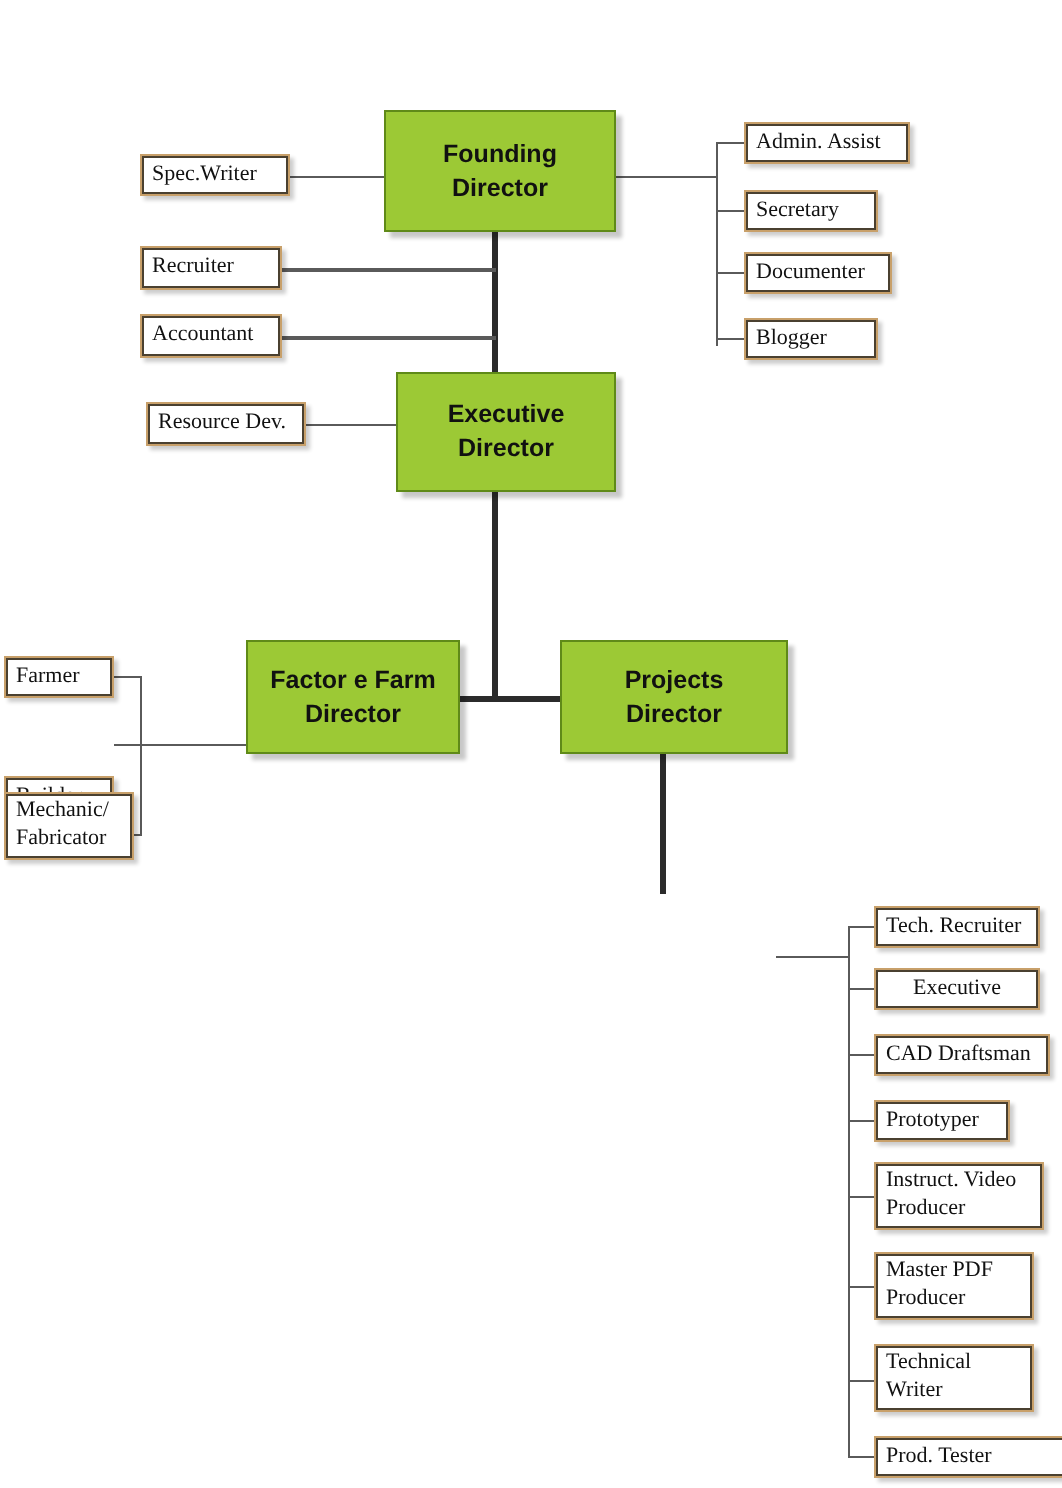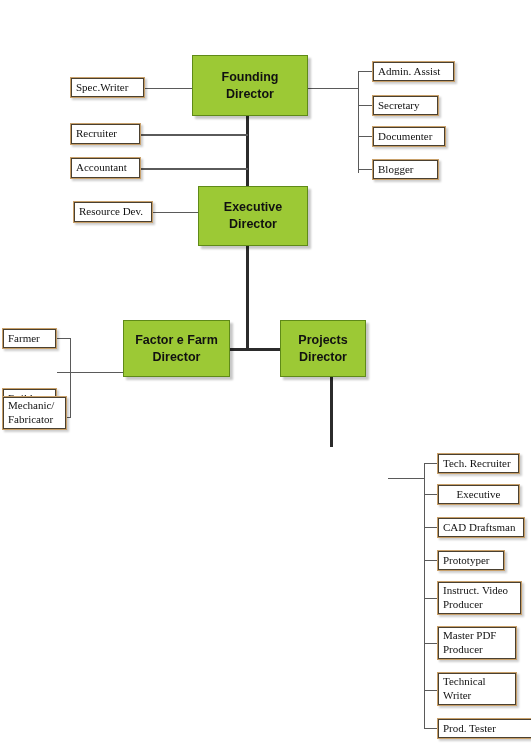--- a/index.html
+++ b/index.html
@@ -133,21 +133,21 @@
   <div class="role-box" style="left:198px; top:186px; width:110px; height:60px;">
     <span>Executive</span>
     <span>Director</span>
   </div>
 
   <div class="role-box" style="left:123px; top:320px; width:107px; height:57px;">
     <span>Factor e Farm</span>
     <span>Director</span>
   </div>
 
-  <div class="role-box" style="left:280px; top:320px; width:86px; height:57px;">
+  <div class="role-box" style="left:280px; top:320px; width:114px; height:57px;">
     <span>Projects</span>
     <span>Director</span>
   </div>
 
 
   <div class="staff-box" style="left:70px; top:77px; width:75px; height:21px;">
     <span>Spec.Writer</span>
   </div>
 
   <div class="staff-box" style="left:70px; top:123px; width:71px; height:22px;">

